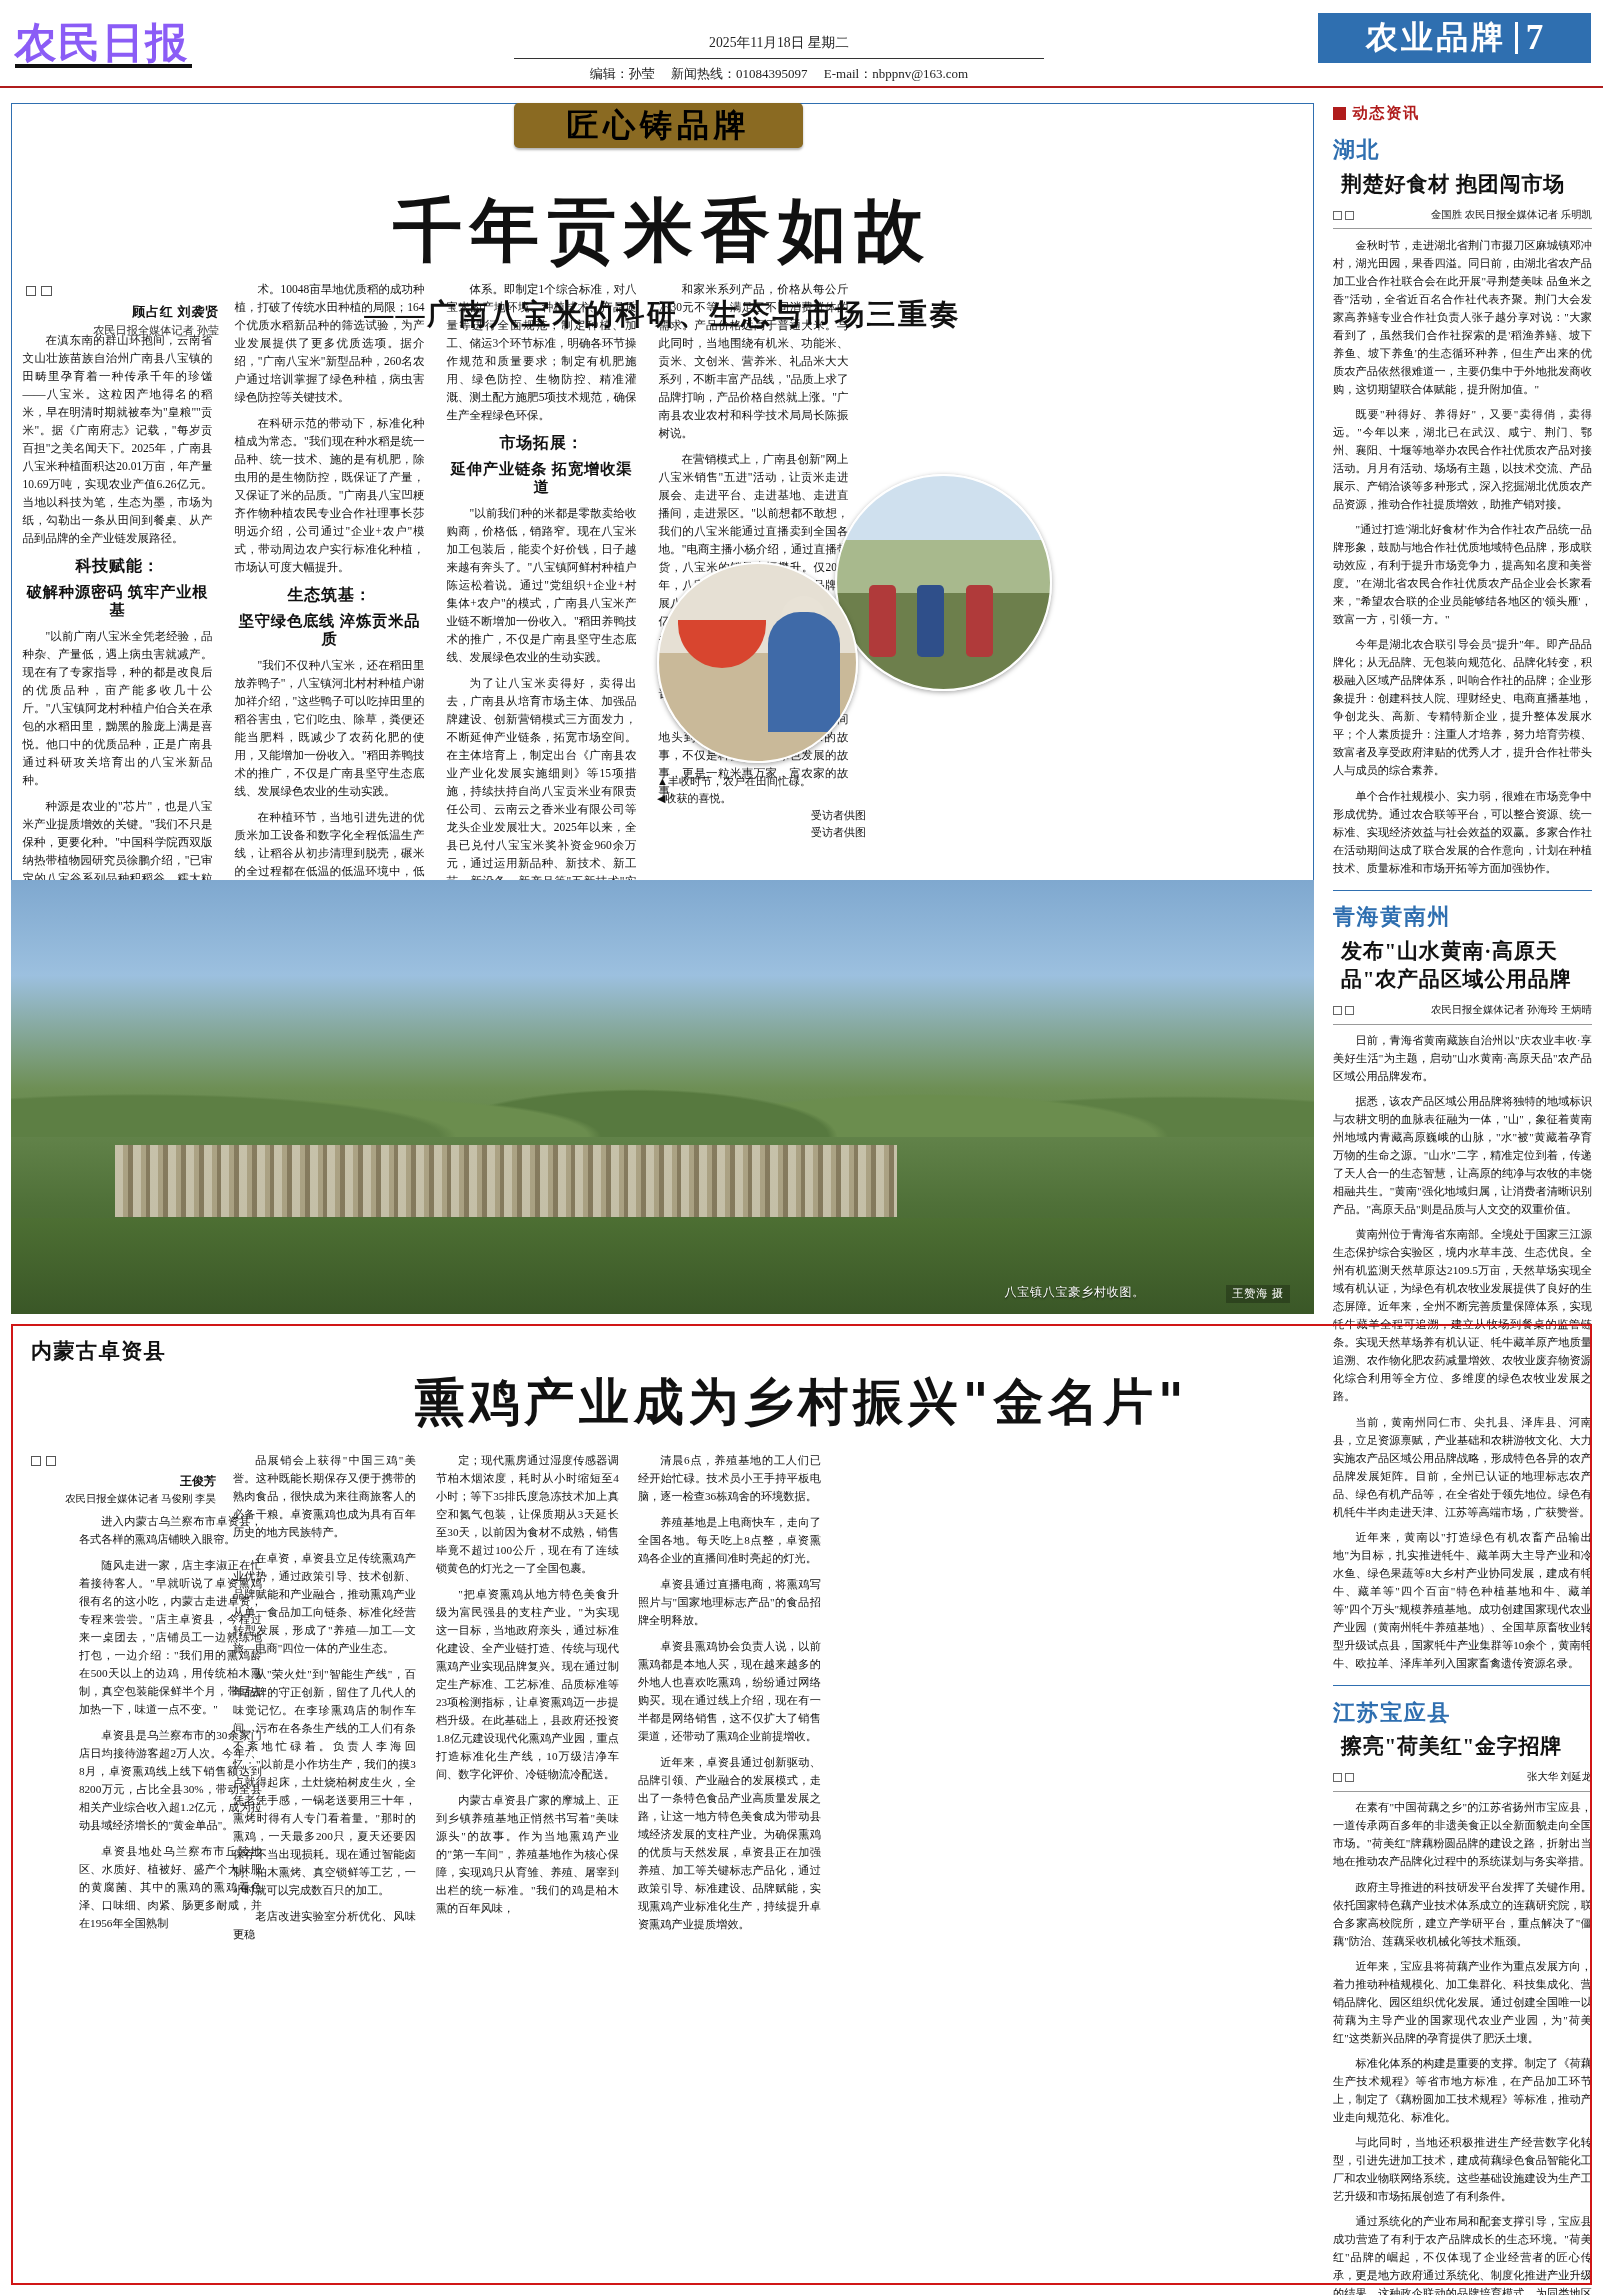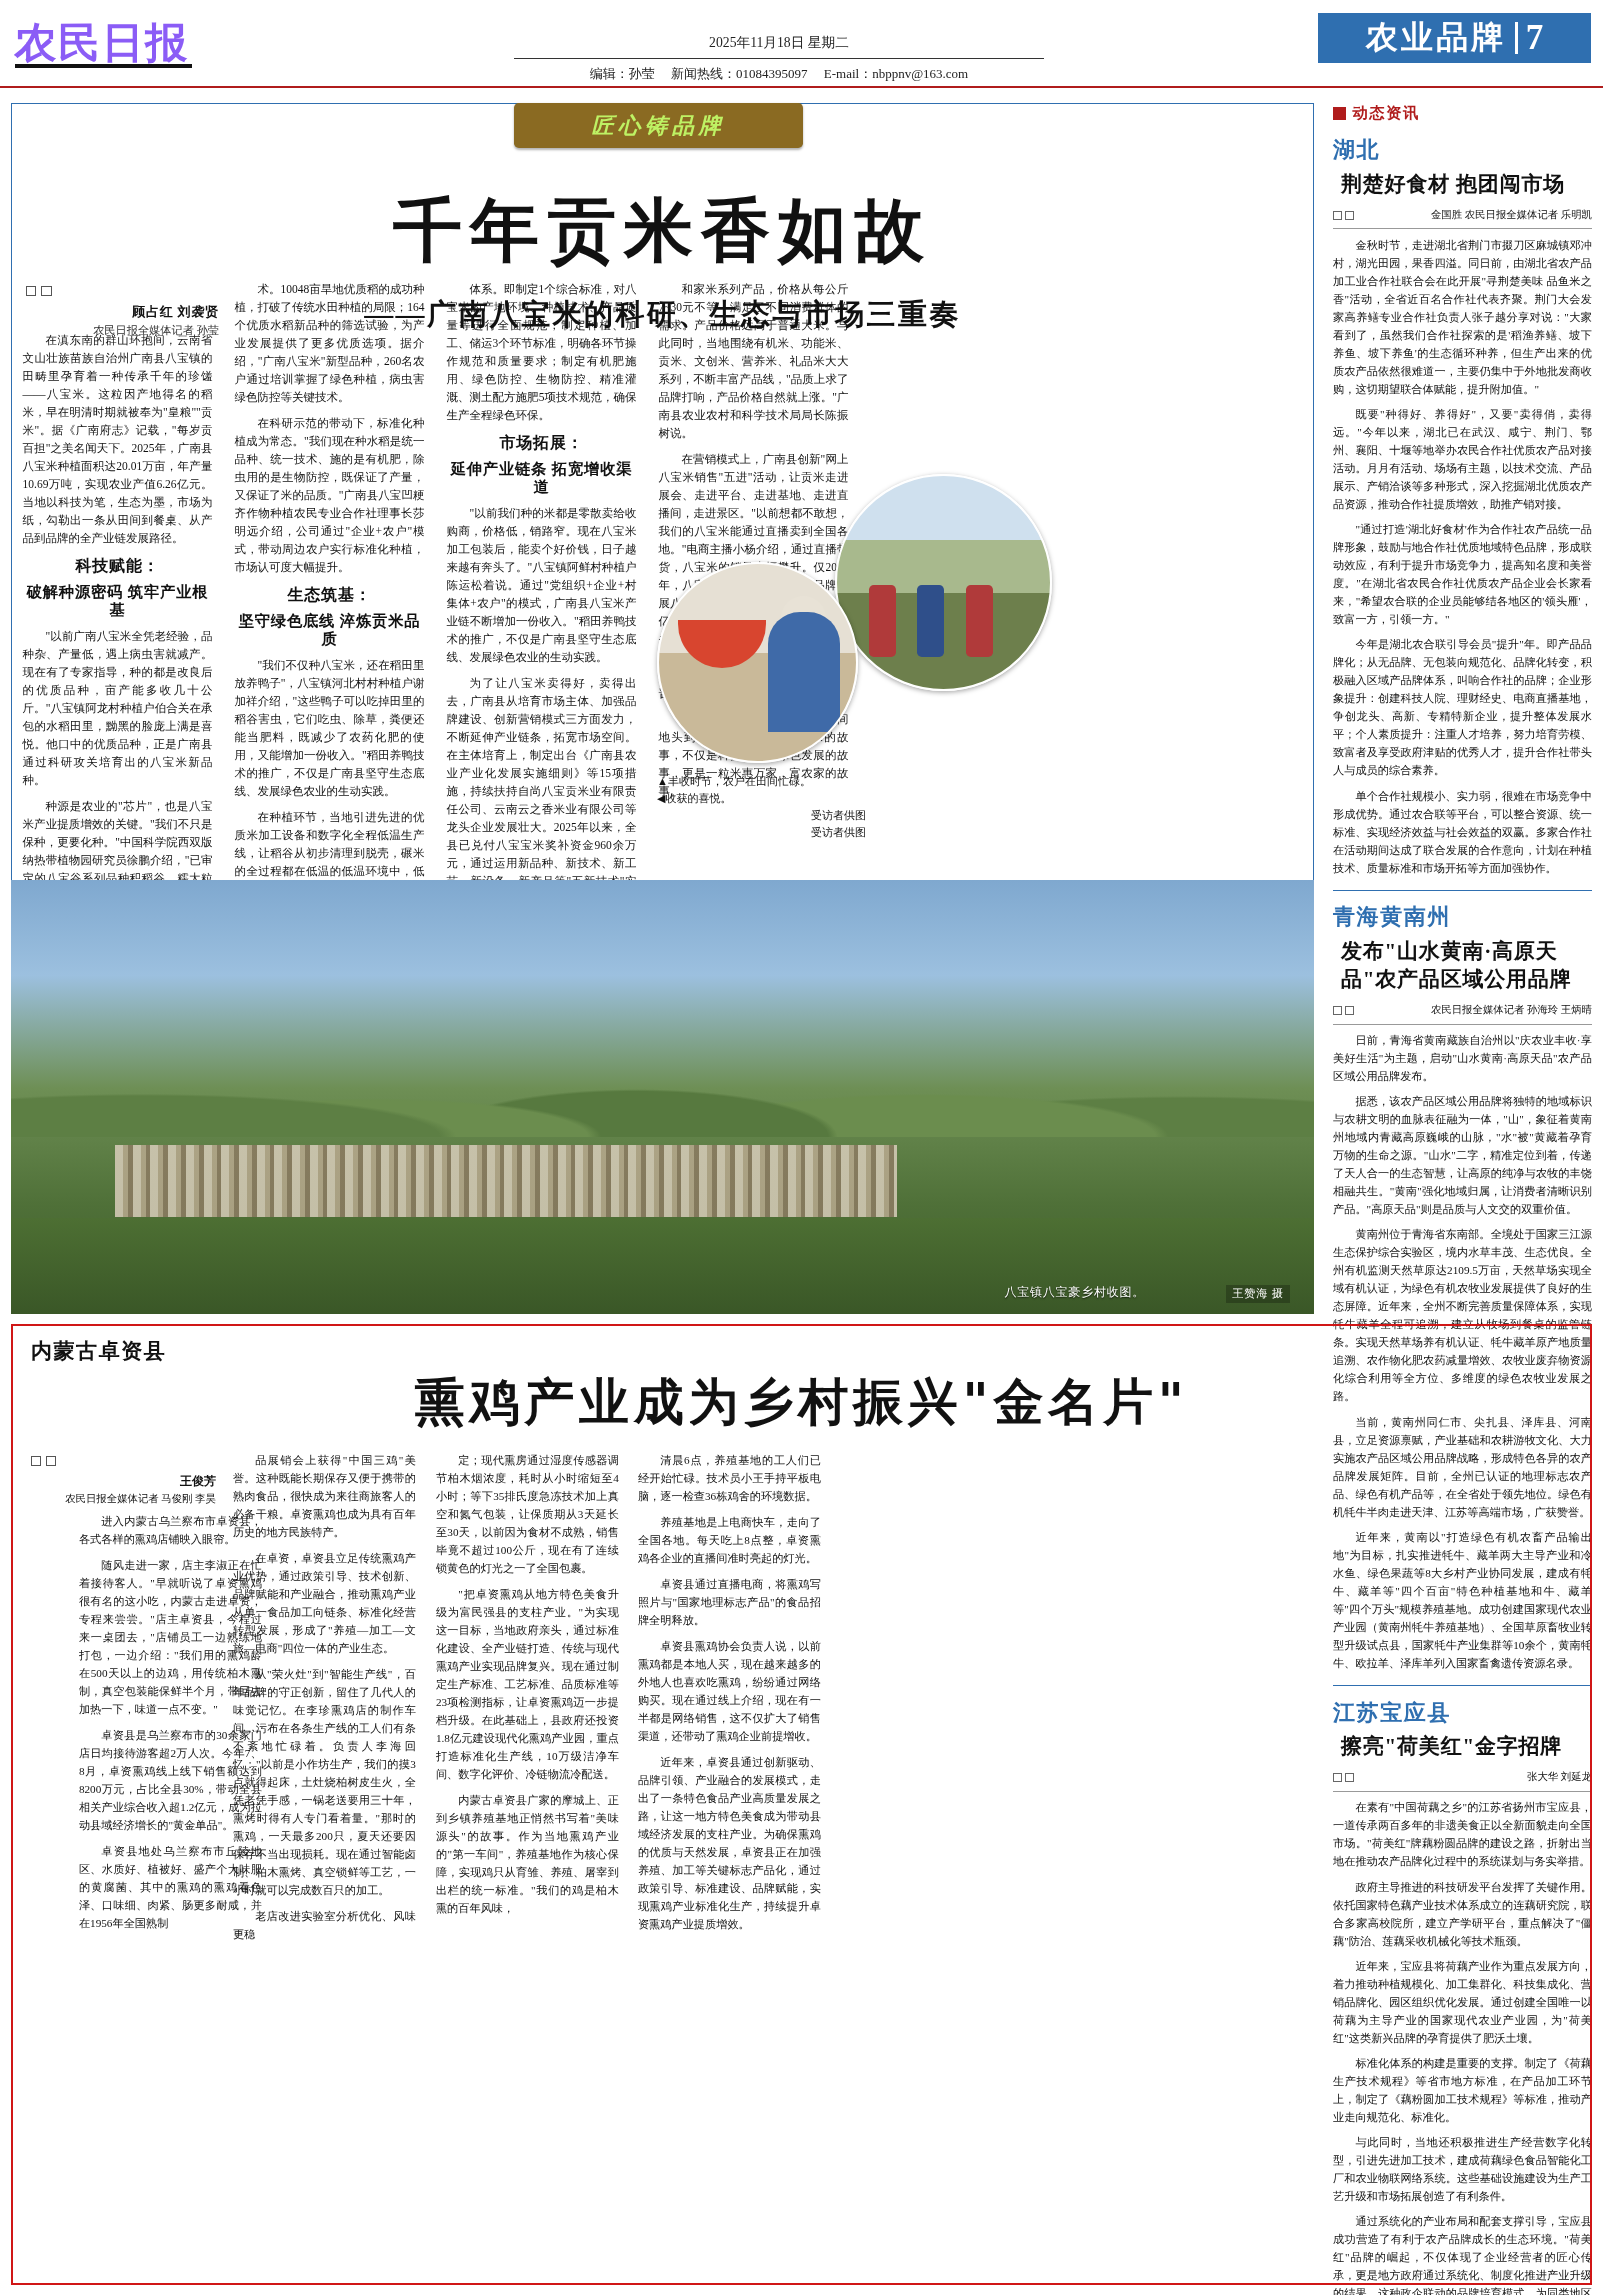--- a/index.html
+++ b/index.html
@@ -42,25 +42,24 @@
   .mh-right .bar { display:inline-block; width:3.2px; height:32px; background:#fff; margin:0 8px;}
   .mh-right .num { font-size:35px; font-weight:bold; }
 
   
   .left-frame {
     position:absolute; left:11.2px; top:103px; width:1303px; height:811px;
     border:1.6px solid #2f6fb0;
   }
   .badge {
     position:absolute; left:514px; top:103px; width:289px; height:45px;
-    background:#8a6a22; color:#bef264; border-radius:4.8px;
+    background:#8a6a22; color:#000000; border-radius:4.8px;
     display:flex; align-items:center; justify-content:center;
-    font-size:22px; font-weight:bold; letter-spacing:4.8px;
+    font-size:32px; font-weight:bold; letter-spacing:4.8px;
     box-shadow:0 1.6px 2.4px rgba(0,0,0,.3);
-    font-style:italic;
   }
   .headline {
     position:absolute; left:32px; top:169px; width:1261px; text-align:center;
   }
   .headline h1 {
     margin:16px; font-size:69px; font-weight:bold; letter-spacing:8px;
     font-family:"DejaVu Serif", serif; color:#111;
   }
   .headline h2 {
     margin:17.7px 0 0 0; font-size:29px; font-weight:bold; letter-spacing:2.4px; color:#111;

